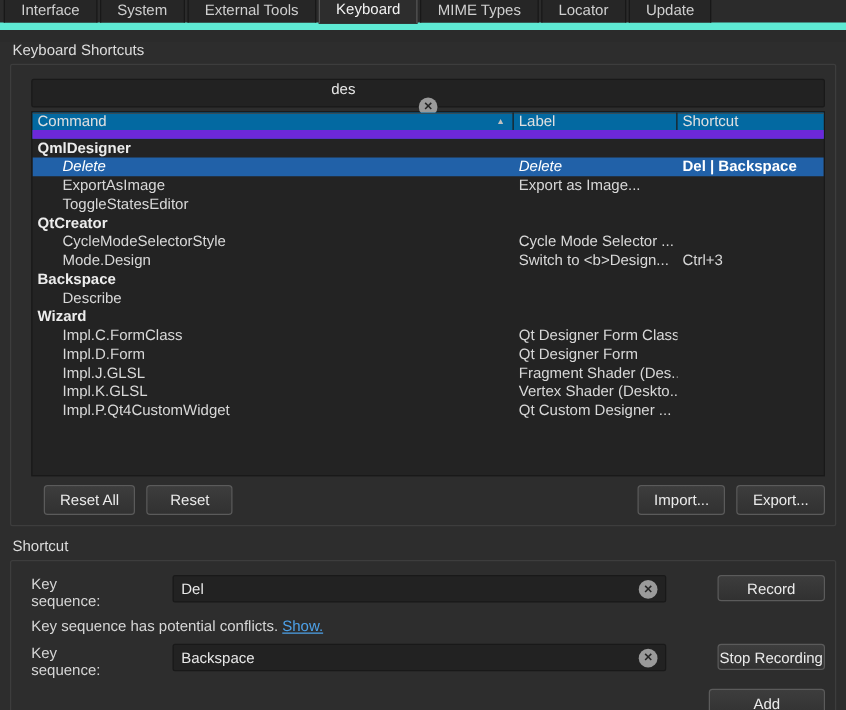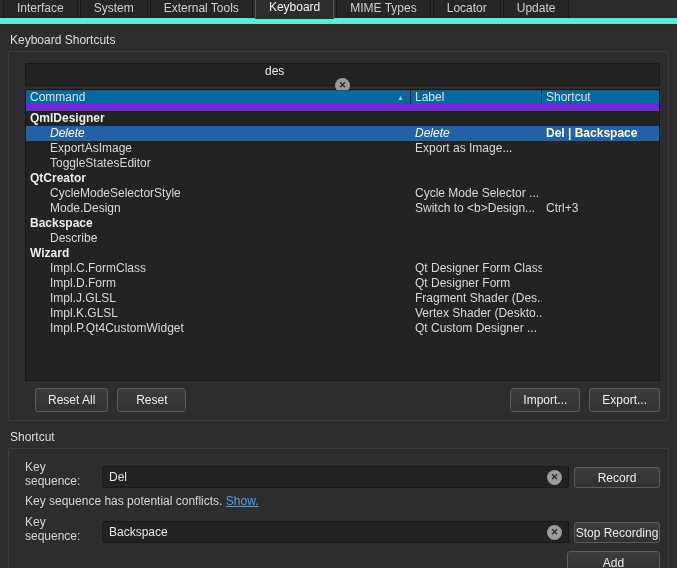--- a/index.html
+++ b/index.html
@@ -102,21 +102,21 @@
     height: 21px; padding: 11px 12px;
     display: inline-flex; align-items: center; justify-content: center;
     cursor: pointer; white-space: nowrap;
   }
   .buttons-row { display: flex; margin-top: 7px; padding-left: 10px; align-items: center; }
   .buttons-row .btn { min-width: 69px; }
   .buttons-row .gap { width: 9px; }
   .buttons-row .spacer { flex: 1; }
 
   
-  .ks-row { display: flex; align-items: flex-end; }
+  .ks-row { display: flex; align-items: flex-start; gap: 36px; }
   .ks-label { width: 77px; flex: none; color: #d6d6d6; }
   .key-field {
     flex: 1; display: flex; align-items: center;
     height: 22px; padding: 0 6px;
     background: #222222; border: 1px solid #191919; border-radius: 2px;
   }
   .ks-btn { width: 86px; margin-left: 5px; flex: none; padding: 0 4px; }
   .conflict-line { margin: 6px 0 7px 0; color: #d6d6d6; }
   .link { color: var(--link, #4da1e8); text-decoration: underline; cursor: pointer; }
   .add-row { display: flex; justify-content: flex-end; margin-top: 8px; }

